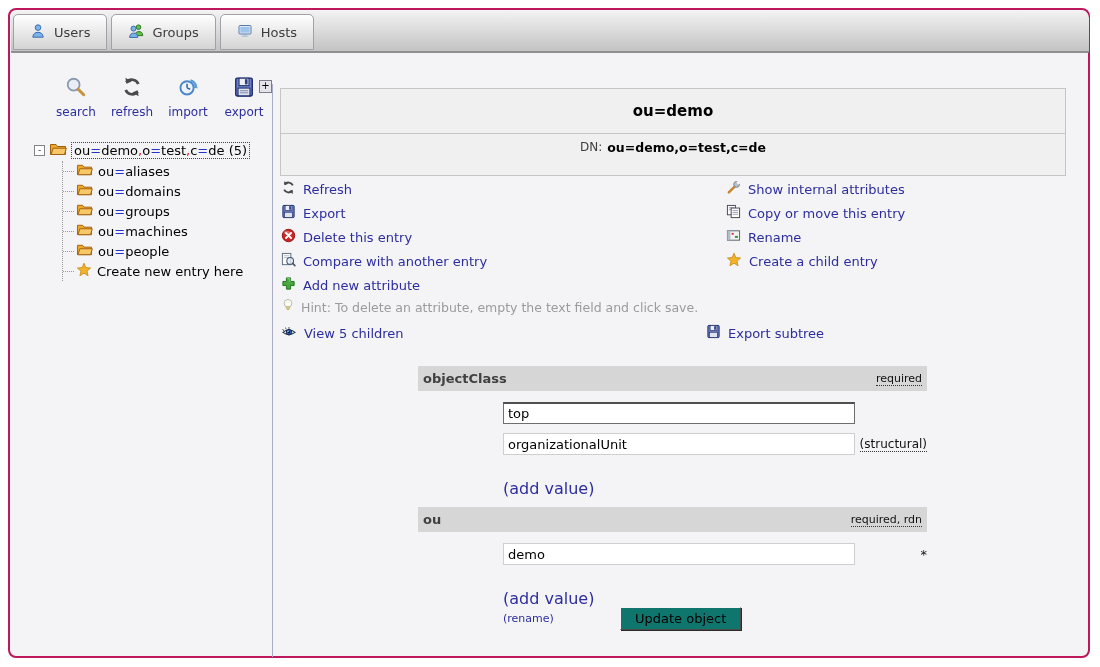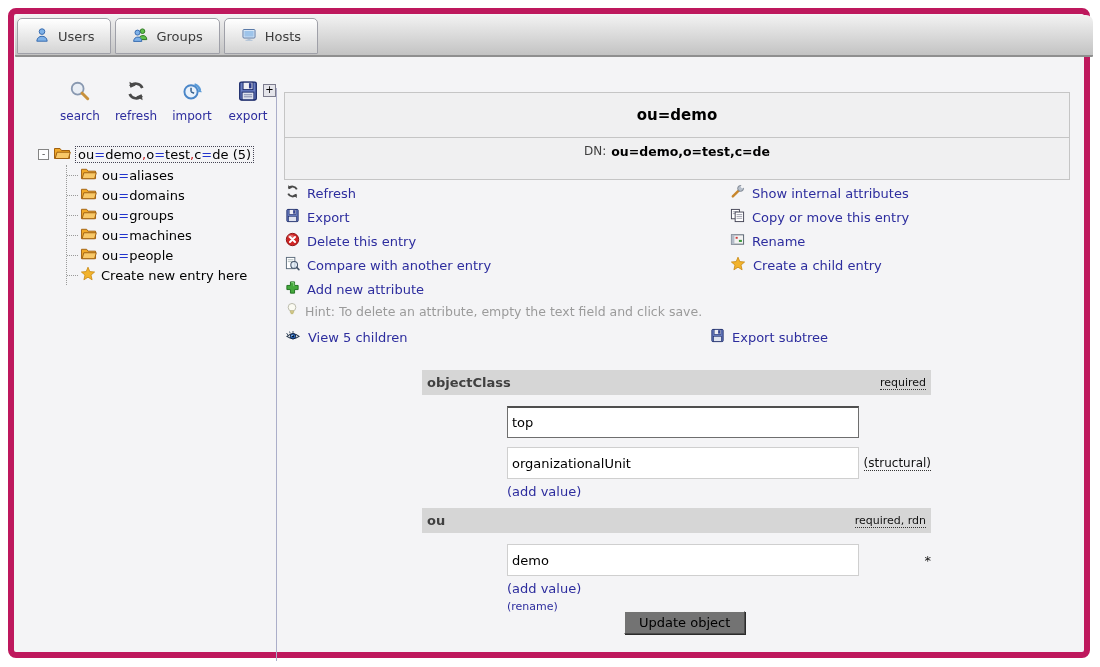--- a/index.html
+++ b/index.html
@@ -1,20 +1,20 @@
 <!DOCTYPE html>
 <html><head>
 <meta charset="utf-8">
 <style>
   * { margin:0; padding:0; box-sizing:border-box; }
   html,body { width:1100px; height:667px; background:#ffffff;
     font-family:"DejaVu Sans","Liberation Sans",sans-serif; position:relative; overflow:hidden; }
 
   .container { position:absolute; left:8px; top:8px; width:1082px; height:650px;
-    background:#f4f4f6; border:6px solid #be185d; border-radius:8px; }
+    background:#f4f4f6; border:2px solid #be185d; border-radius:8px; }
 
   
   .tabstrip { position:absolute; left:1px; top:1px; width:1078px; height:42px;
     background:linear-gradient(#f2f2f2,#c3c3c3); border-radius:7px 7px 1px 1px;
     border-bottom:2px solid #8f8f8f; }
   .tabs { position:absolute; left:3px; top:4px; display:flex; gap:4px; }
   .tab { height:36px; display:flex; align-items:center; gap:8px; padding:0 16px;
     background:linear-gradient(#ffffff,#d4d4d4); border:1px solid #9fa0a8;
     border-radius:5px 5px 1px 1px; font-size:13px; color:#3c3c3c; cursor:pointer;
     box-shadow:inset 0 1px 0 #ffffff; }
@@ -59,33 +59,33 @@
   .row-children { position:absolute; left:271px; top:311px; }
   .row-exportsub { position:absolute; left:696px; top:311px; }
 
   .attr-table { position:absolute; left:408px; top:356px; width:509px; }
   .attr-header { height:25px; background:#d6d6d6; display:flex; justify-content:space-between;
     align-items:center; padding:0 5px; }
   .attr-name { font-weight:bold; font-size:13px; color:#404040; }
   .attr-flags { font-size:11px; color:#111; border-bottom:1px dotted #333; cursor:help; }
   .attr-body { padding-left:85px; }
   .value-row { margin-top:11px; display:flex; align-items:center; }
-  input.val { width:352px; height:32px; font-size:13px; font-family:inherit;
+  input.val { width:352px; height:22px; font-size:13px; font-family:inherit;
     padding:1px 4px; background:#fff; color:#000; }
   input.focused { border:1px solid #6e6e6e; border-top:2px solid #4f4f4f; }
   input.plain { border:1px solid #cfcfcf; }
   .val-note { margin-left:5px; font-size:12px; color:#111; border-bottom:1px dotted #333; cursor:help; }
   .val-star { margin-left:auto; font-size:13px; color:#111; }
-  .add-value { margin-top:5px; font-size:13px; }
+  .add-value { margin-top:24px; font-size:16px; }
   .add-value a, .rename-link a { color:#2d2d9e; text-decoration:none; cursor:pointer; }
   .rename-link { margin-top:4px; font-size:11px; }
   .gap8 { margin-top:9px; }
 
   .update-btn { position:absolute; left:610px; top:597px; font-size:13px; font-family:inherit;
-    padding:3px 14px; background:#737373; color:#000; cursor:pointer;
+    padding:3px 14px; background:#0f766e; color:#000; cursor:pointer;
     border:1px solid; border-color:#f4f4f4 #4c4c4c #4c4c4c #f4f4f4;
     box-shadow:1px 1px 0 #2b2b2b; }
 
   .icon { display:inline-block; flex:none; }
   a { text-decoration:none; }
 </style>
 </head>
 <body>
 
 <div class="container">

